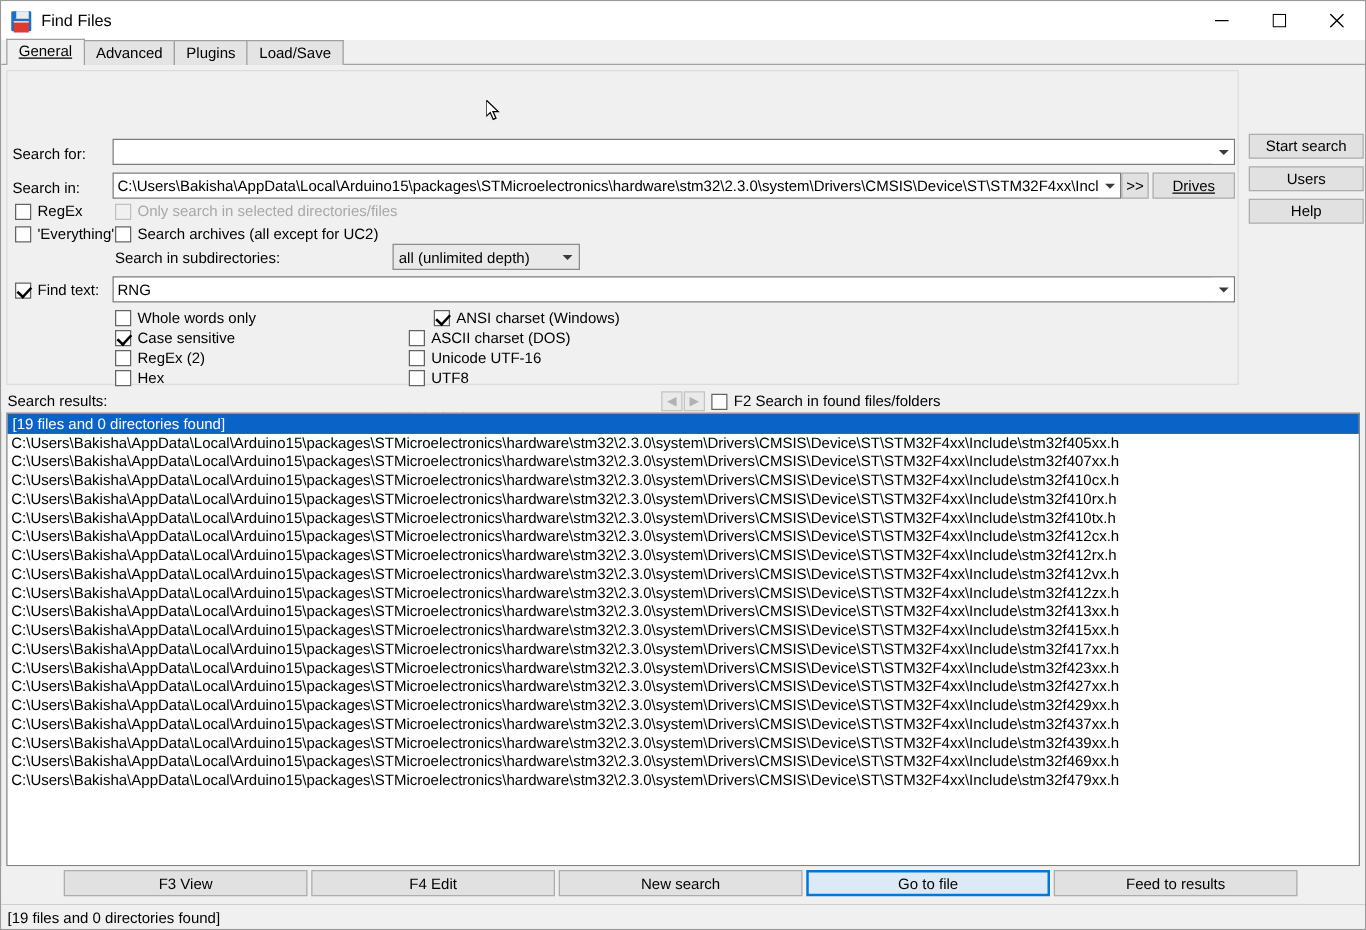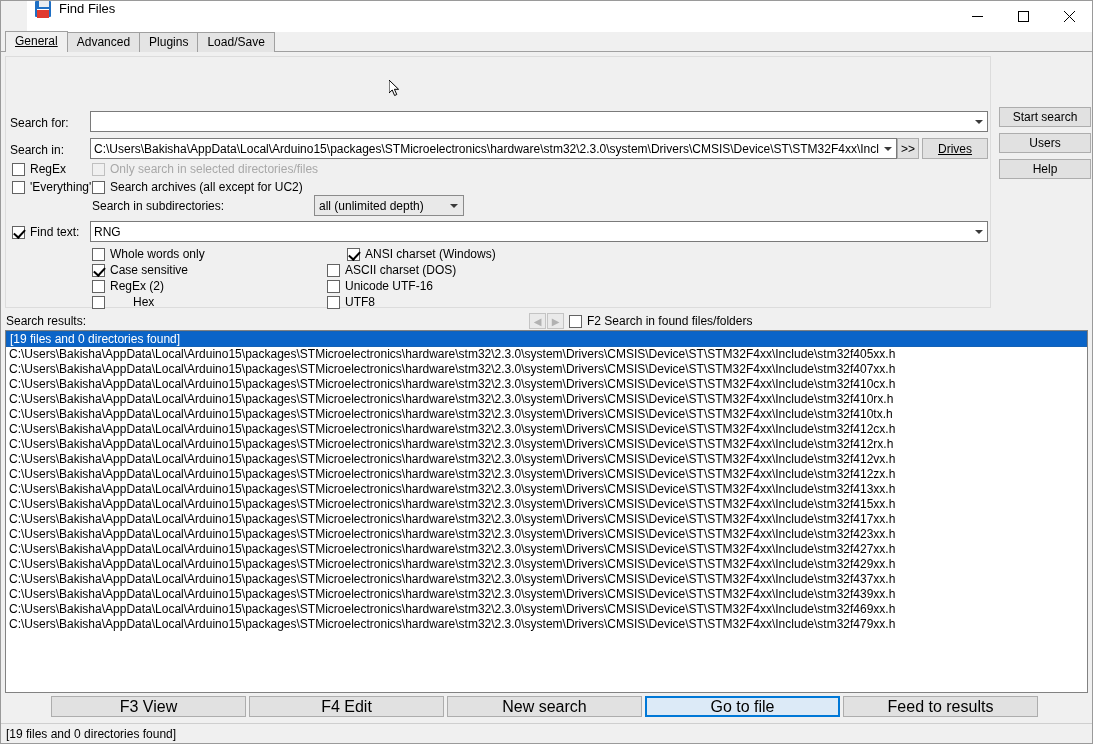--- a/index.html
+++ b/index.html
@@ -18,24 +18,23 @@
     background: #f0f0f0;
     border: 1px solid #9a9a9a;
     display: flex;
     flex-direction: column;
   }
   
   .titlebar {
     height: 31px;
     background: #ffffff;
     display: flex;
-    align-items: flex-start;
-    flex: 0 0 auto;
-    position: relative;
-    margin-left: 26px;
+    align-items: center;
+    flex: 0 0 auto;
+    position: relative;
   }
   .title-icon {
     width: 16px; height: 16px;
     margin-left: 8px; margin-right: 8px;
     position: relative;
     flex: 0 0 auto;
   }
   .floppy {
     width: 16px; height: 16px;
     background: #1e6fc4;
@@ -252,21 +251,21 @@
     height: 30px;
     position: relative;
     background: #f0f0f0;
   }
   .bigbtn {
     position: absolute;
     top: 3px;
     height: 21px;
     background: #e1e1e1;
     border: 1px solid #adadad;
-    font-size: 16px;
+    font-size: 12px;
     display: flex; align-items: center; justify-content: center;
     cursor: default;
   }
   .bigbtn.focus {
     background: #dceaf7;
     border: 2px solid #0078d7;
   }
   .statusbar {
     flex: 0 0 auto;
     height: 20px;
@@ -387,21 +386,21 @@
       <span>Whole words only</span>
     </div>
     <div class="cbox" style="left:91px; top:211px;">
       <span class="tick checked"></span>
       <span>Case sensitive</span>
     </div>
     <div class="cbox" style="left:91px; top:227px;">
       <span class="tick"></span>
       <span>RegEx (2)</span>
     </div>
-    <div class="cbox" style="left:91px; top:243px;gap:23px;">
+    <div class="cbox" style="left:91px; top:243px;">
       <span class="tick"></span>
       <span>Hex</span>
     </div>
     <div class="cbox" style="left:91px; top:259px;">
       <span class="tick"></span>
       <span>Find files NOT containing the text</span>
     </div>
 
     <div class="cbox" style="left:326px; top:195px;padding-left:20px;">
       <span class="tick checked"></span>

